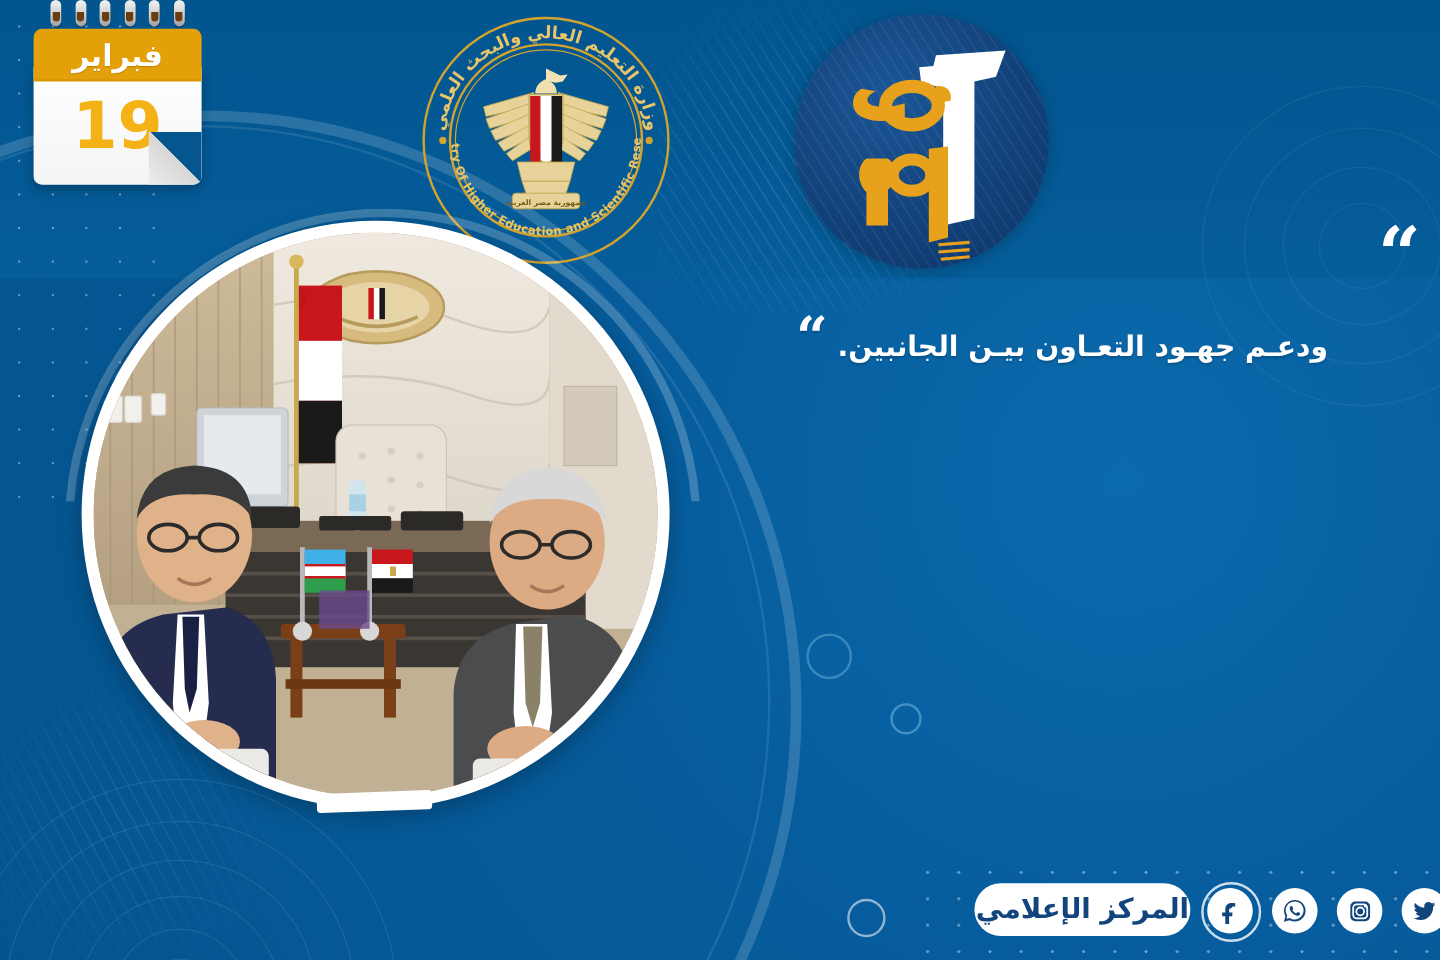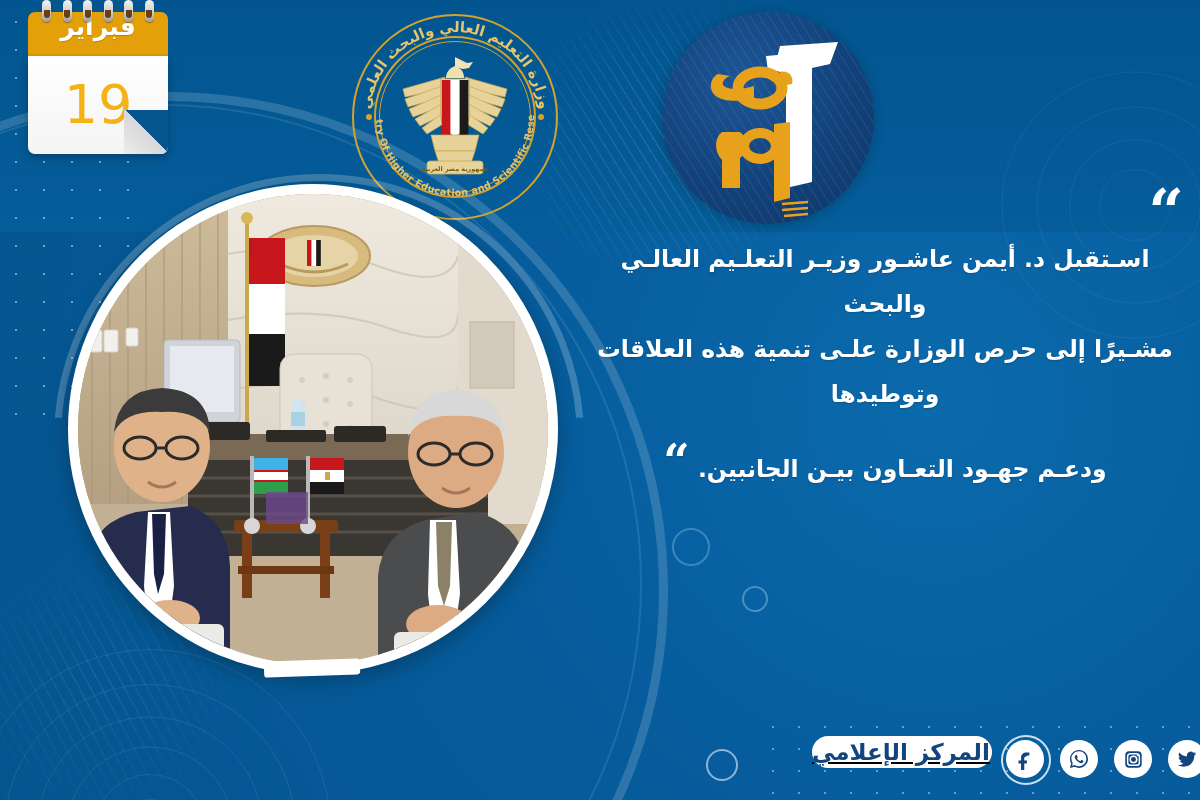--- a/index.html
+++ b/index.html
@@ -52,30 +52,30 @@
 
   
   .calendar{position:absolute;left:28px;top:6px;width:140px;height:148px;}
   .cal-rings{position:absolute;left:14px;top:-6px;width:112px;height:20px;display:flex;
      justify-content:space-between;z-index:4;}
   .cal-ring{width:9px;height:22px;border-radius:5px;
      background:linear-gradient(180deg,#f2f2f2 0%,#cfcfcf 55%,#9e9e9e 100%);
      box-shadow:0 1px 1px rgba(0,0,0,.35);position:relative;}
   .cal-ring:after{content:"";position:absolute;left:1.5px;top:10px;width:6px;height:8px;
      border-radius:0 0 4px 4px;background:#6d3d12;}
-  .cal-head{position:absolute;left:0;top:6px;width:140px;height:44px;border-radius:7px 7px 0 0;
-     background:#e3a008;display:flex;align-items:flex-start;justify-content:center;z-index:3;
+  .cal-head{position:absolute;left:0;top:18px;width:140px;height:44px;border-radius:7px 7px 0 0;
+     background:#e3a008;display:flex;align-items:center;justify-content:center;z-index:3;
      box-shadow:inset 0 -2px 0 rgba(0,0,0,.06);}
   .cal-head span{color:#ffffff;font-size:25px;font-weight:bold;letter-spacing:.5px;direction:rtl;
      text-shadow:0 1px 1px rgba(0,0,0,.18);}
   .cal-body{position:absolute;left:0;top:50px;width:140px;height:98px;border-radius:0 0 7px 7px;
      background:linear-gradient(180deg,#ffffff 0%,#f4f4f4 100%);
      display:flex;align-items:center;justify-content:center;overflow:hidden;
      box-shadow:0 4px 10px rgba(0,0,0,.25);}
-  .cal-body span{color:#f5b216;font-size:54px;font-weight:normal;line-height:1;}
+  .cal-body span{color:#f5b216;font-size:54px;font-weight:bold;line-height:1;}
   .cal-fold{position:absolute;right:0;bottom:0;width:44px;height:44px;
      background:linear-gradient(225deg,#05558f 0%,#05558f 48%,#d7d7d7 48.5%,#ededed 100%);}
 
   
   .seal{position:absolute;left:352px;top:14px;width:206px;height:206px;border-radius:50%;}
   .seal-ring-o{position:absolute;inset:0;border-radius:50%;border:2.5px solid #d2a32e;}
   .seal-ring-i{position:absolute;inset:22px;border-radius:50%;border:2px solid #d2a32e;}
   .seal-ring-i2{position:absolute;inset:27px;border-radius:50%;border:1px solid #d2a32e;}
   .seal-ar,.seal-en{position:absolute;inset:0;}
   .seal-ar text,.seal-en text{fill:#e8c46a;font-weight:bold;}
@@ -109,22 +109,22 @@
 
   
   .quote-block{position:absolute;left:586px;top:196px;width:598px;direction:rtl;text-align:right;}
   .qmark{color:#ffffff;font-size:62px;font-weight:bold;line-height:.5;font-family:"DejaVu Serif",serif;
      text-align:right;padding-left:6px;}
   .qtext{color:#ffffff;font-size:23.5px;font-weight:bold;line-height:1.92;letter-spacing:.1px;
      text-align:center;text-shadow:0 1px 2px rgba(0,0,0,.18);margin-top:10px;}
   .qclose{color:#ffffff;font-size:46px;font-weight:bold;font-family:"DejaVu Serif",serif;}
 
   
-  .media-pill{position:absolute;left:812px;top:736px;width:180px;height:32px;border-radius:24px;
-     background:#ffffff;display:flex;align-items:center;justify-content:flex-start;text-decoration:underline;}
+  .media-pill{position:absolute;left:812px;top:736px;width:180px;height:44px;border-radius:24px;
+     background:#ffffff;display:flex;align-items:center;justify-content:center;}
   .media-pill span{color:#12447e;font-size:23px;font-weight:bold;direction:rtl;letter-spacing:.3px;}
   .socials{position:absolute;left:1006px;top:740px;display:flex;gap:16px;align-items:center;}
   .soc{width:38px;height:38px;border-radius:50%;background:#ffffff;display:flex;align-items:center;
      justify-content:center;position:relative;}
   .soc.framed:before{content:"";position:absolute;left:-5px;top:-5px;width:46px;height:46px;
      border-radius:50%;border:2px solid rgba(255,255,255,.8);}
   .soc svg{display:block;}
   .deco-ring{position:absolute;left:706px;top:749px;width:28px;height:28px;border-radius:50%;
      border:2px solid rgba(255,255,255,.55);}
   .deco-ring-sm{position:absolute;left:742px;top:586px;width:22px;height:22px;border-radius:50%;
@@ -432,22 +432,20 @@
     </div>
     <div class="photo-notch"></div>
   </div>
 
   <div class="deco-ring-md"></div>
   <div class="deco-ring-sm"></div>
 
   <div class="quote-block">
     <div class="qmark">“</div>
     <div class="qtext">
-      <div>اسـتقبل د. أيمن عاشـور وزيـر التعلـيم العالـي والبحث</div>
-      <div>مشـيرًا إلى حرص الوزارة علـى تنمية هذه العلاقات وتوطيدها</div>
       <div>
         <span>ودعـم جهـود التعـاون بيـن الجانبين.</span>
         <span class="qclose">“</span>
       </div>
     </div>
   </div>
 
   <div class="deco-ring"></div>
 
   <div class="media-pill">

